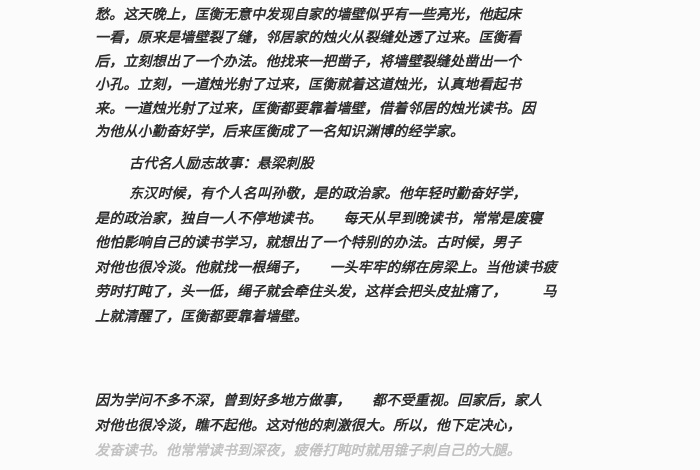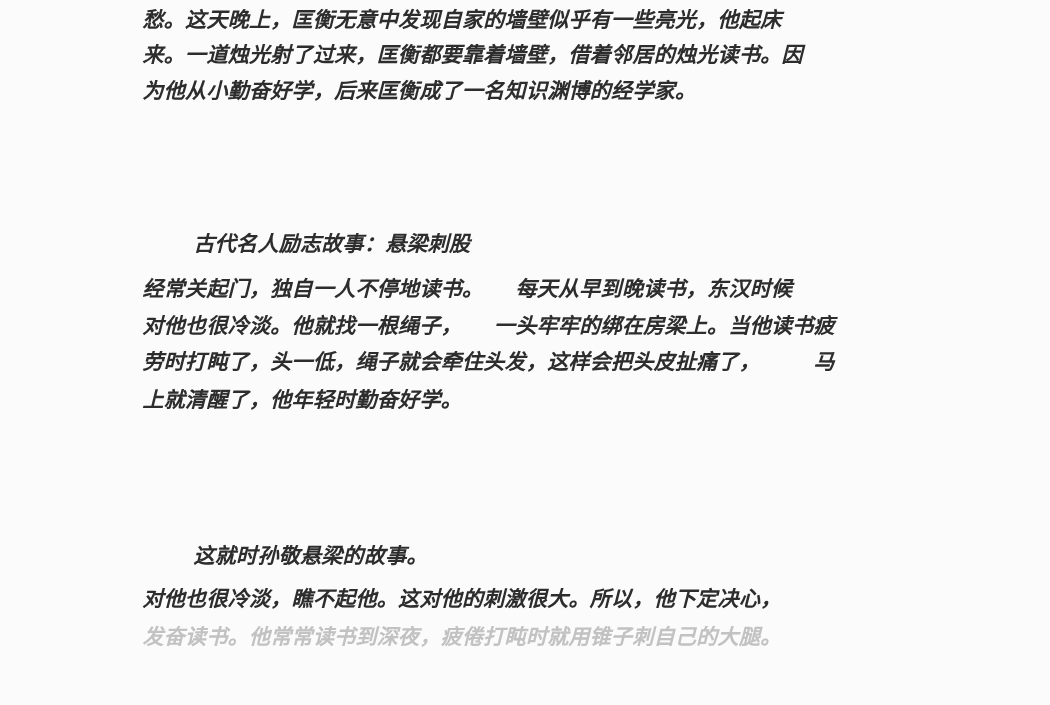--- a/index.html
+++ b/index.html
@@ -32,37 +32,40 @@
   .indent{padding-left:34px;}
   .clipped{color:var(--ink-faded);}
 </style>
 </head>
 <body>
 
 <div class="page">
 
   <div class="block story1">
     <div class="line">愁。这天晚上，匡衡无意中发现自家的墙壁似乎有一些亮光，他起床</div>
+    <div class="line">一看，原来是墙壁裂了缝，邻居家的烛火从裂缝处透了过来。匡衡看</div>
+    <div class="line">后，立刻想出了一个办法。他找来一把凿子，将墙壁裂缝处凿出一个</div>
+    <div class="line">小孔。立刻，一道烛光射了过来，匡衡就着这道烛光，认真地看起书</div>
     <div class="line">来。一道烛光射了过来，匡衡都要靠着墙壁，借着邻居的烛光读书。因</div>
     <div class="line">为他从小勤奋好学，后来匡衡成了一名知识渊博的经学家。</div>
   </div>
 
   <div class="block heading">
     <div class="line">古代名人励志故事：悬梁刺股</div>
   </div>
 
   <div class="block story2">
-    <div class="line">经常关起门，独自一人不停地读书。　　每天从早到晚读书，东汉时候</div>
+    <div class="line indent">东汉时候，有个人名叫孙敬，是的政治家。他年轻时勤奋好学，</div>
+    <div class="line">是的政治家，独自一人不停地读书。　　每天从早到晚读书，常常是废寝</div>
+    <div class="line">他怕影响自己的读书学习，就想出了一个特别的办法。古时候，男子</div>
     <div class="line">对他也很冷淡。他就找一根绳子，　　一头牢牢的绑在房梁上。当他读书疲</div>
     <div class="line">劳时打盹了，头一低，绳子就会牵住头发，这样会把头皮扯痛了，　　　马</div>
-    <div class="line">上就清醒了，他年轻时勤奋好学。</div>
+    <div class="line">上就清醒了，匡衡都要靠着墙壁。</div>
   </div>
 
-  <div class="block transition">
-    <div class="line indent">这就时孙敬悬梁的故事。</div>
-  </div>
 
   <div class="block story3">
+    <div class="line">因为学问不多不深，曾到好多地方做事，　　都不受重视。回家后，家人</div>
     <div class="line">对他也很冷淡，瞧不起他。这对他的刺激很大。所以，他下定决心，</div>
     <div class="line clipped">发奋读书。他常常读书到深夜，疲倦打盹时就用锥子刺自己的大腿。</div>
   </div>
 
 </div>
 
 </body></html>

